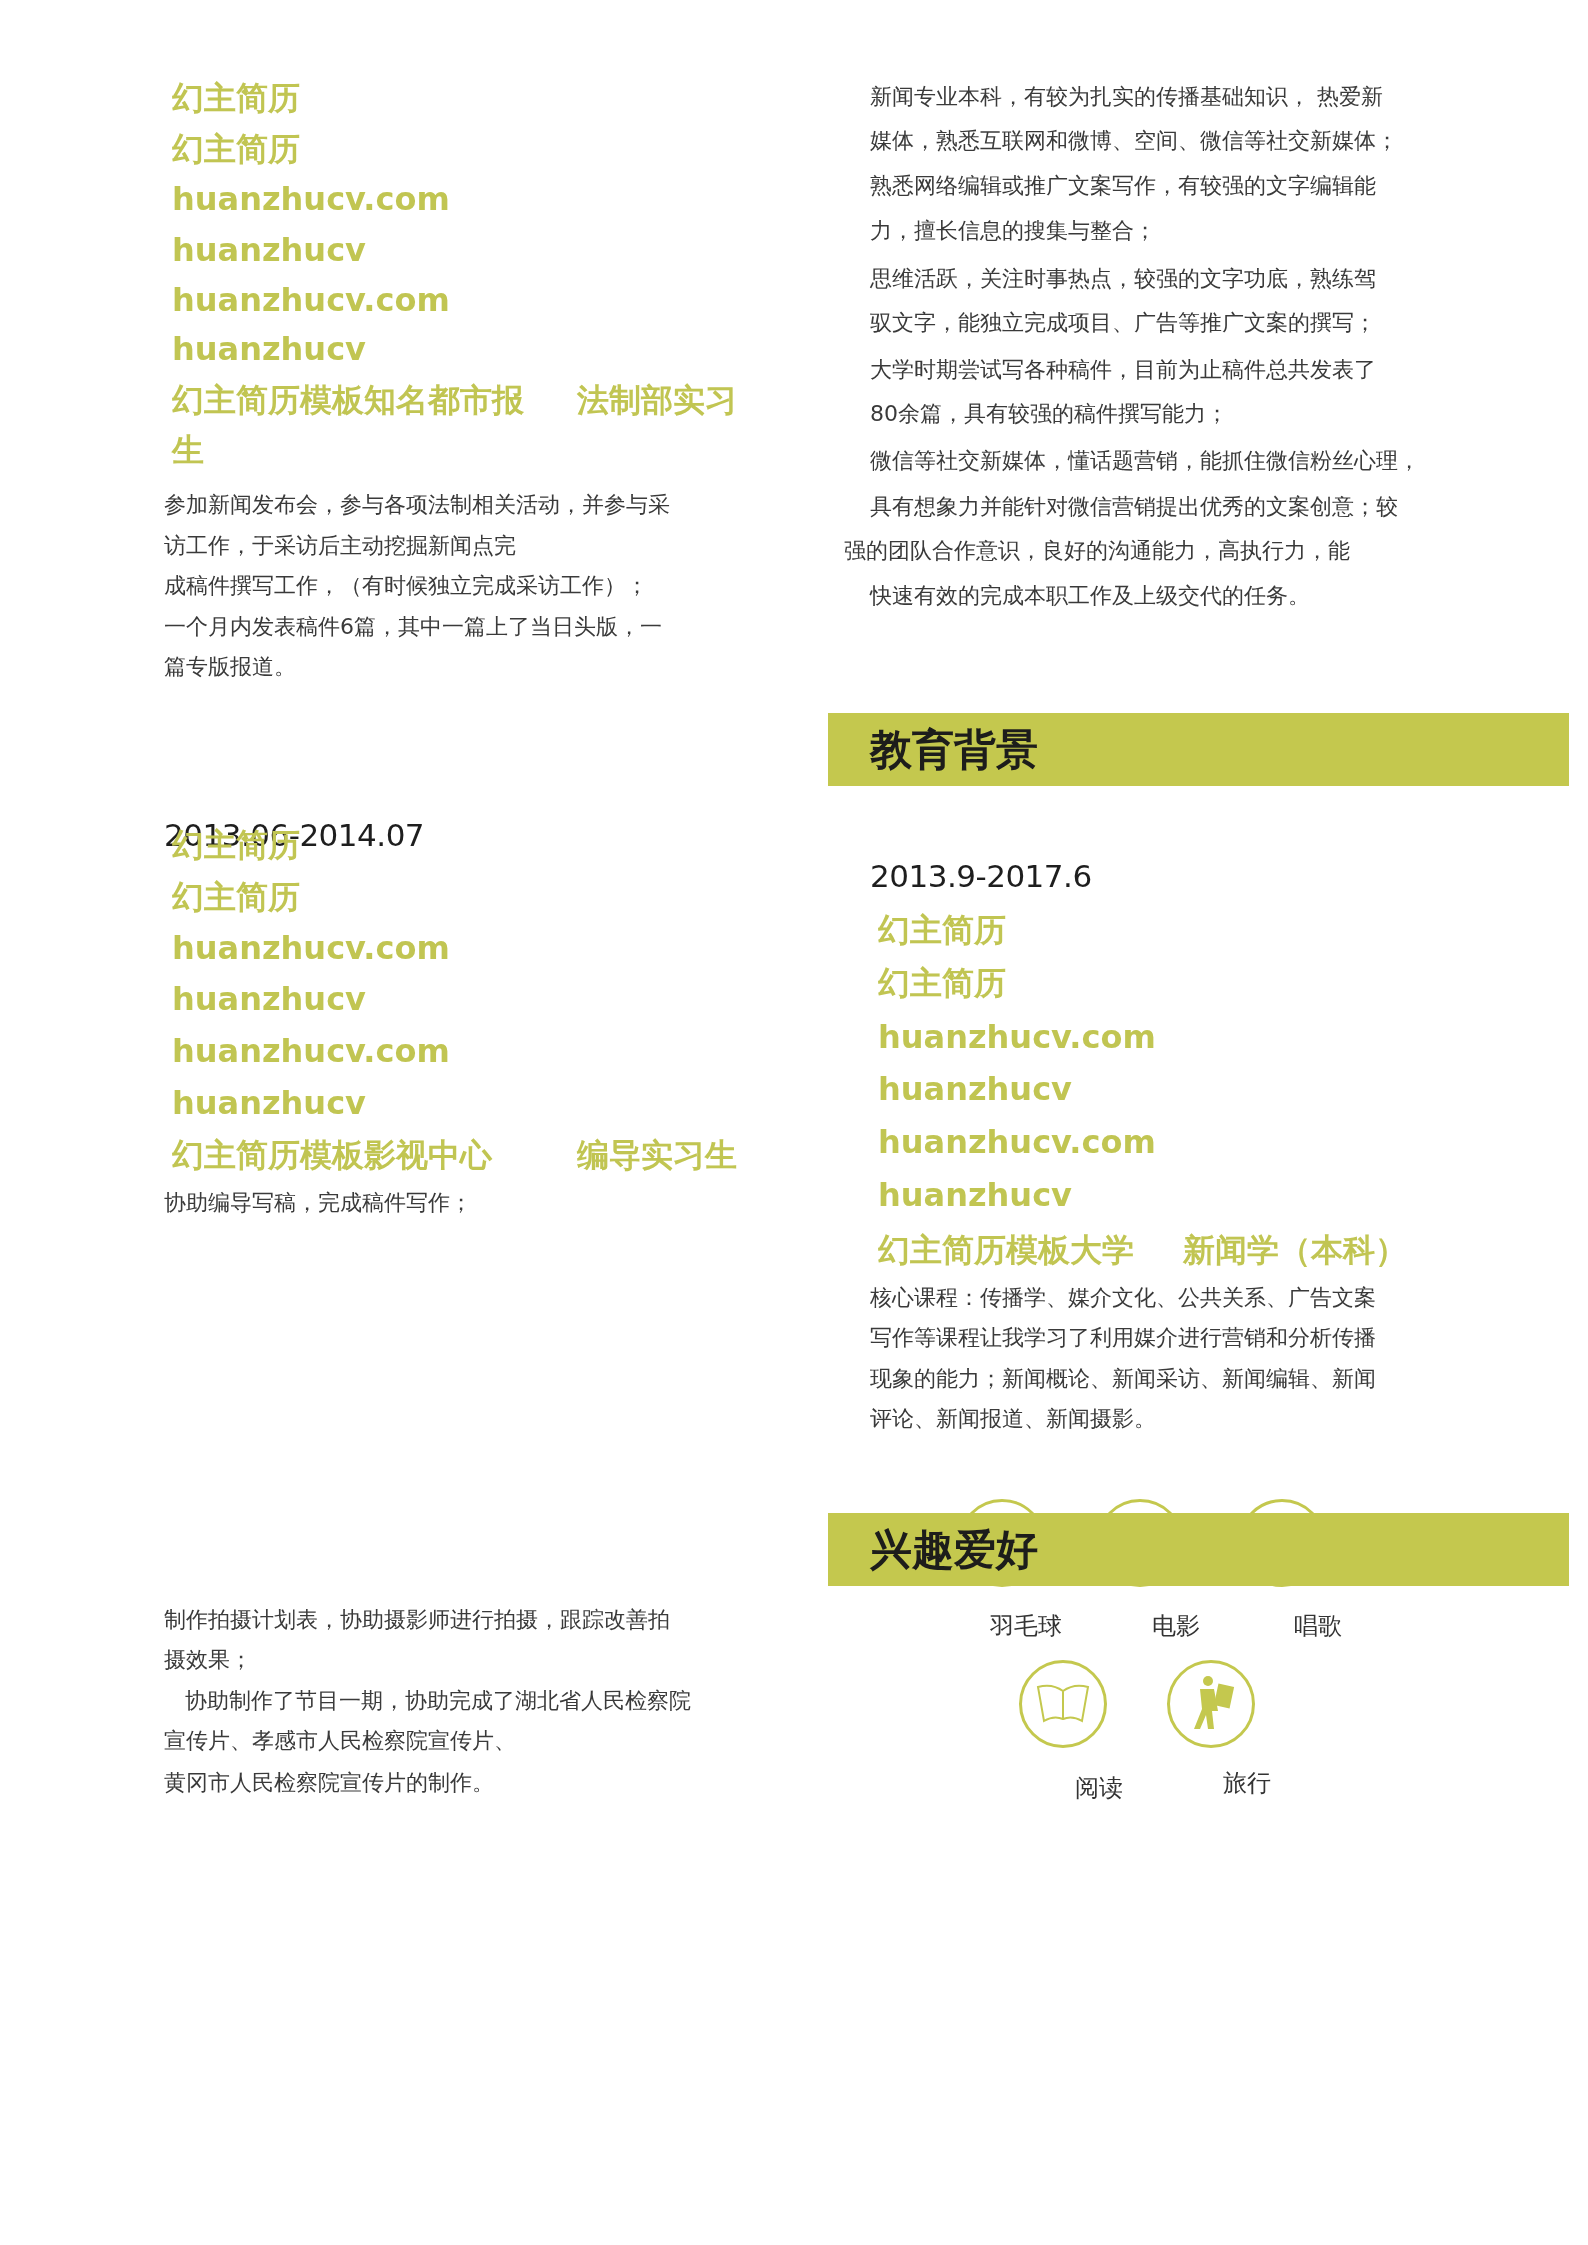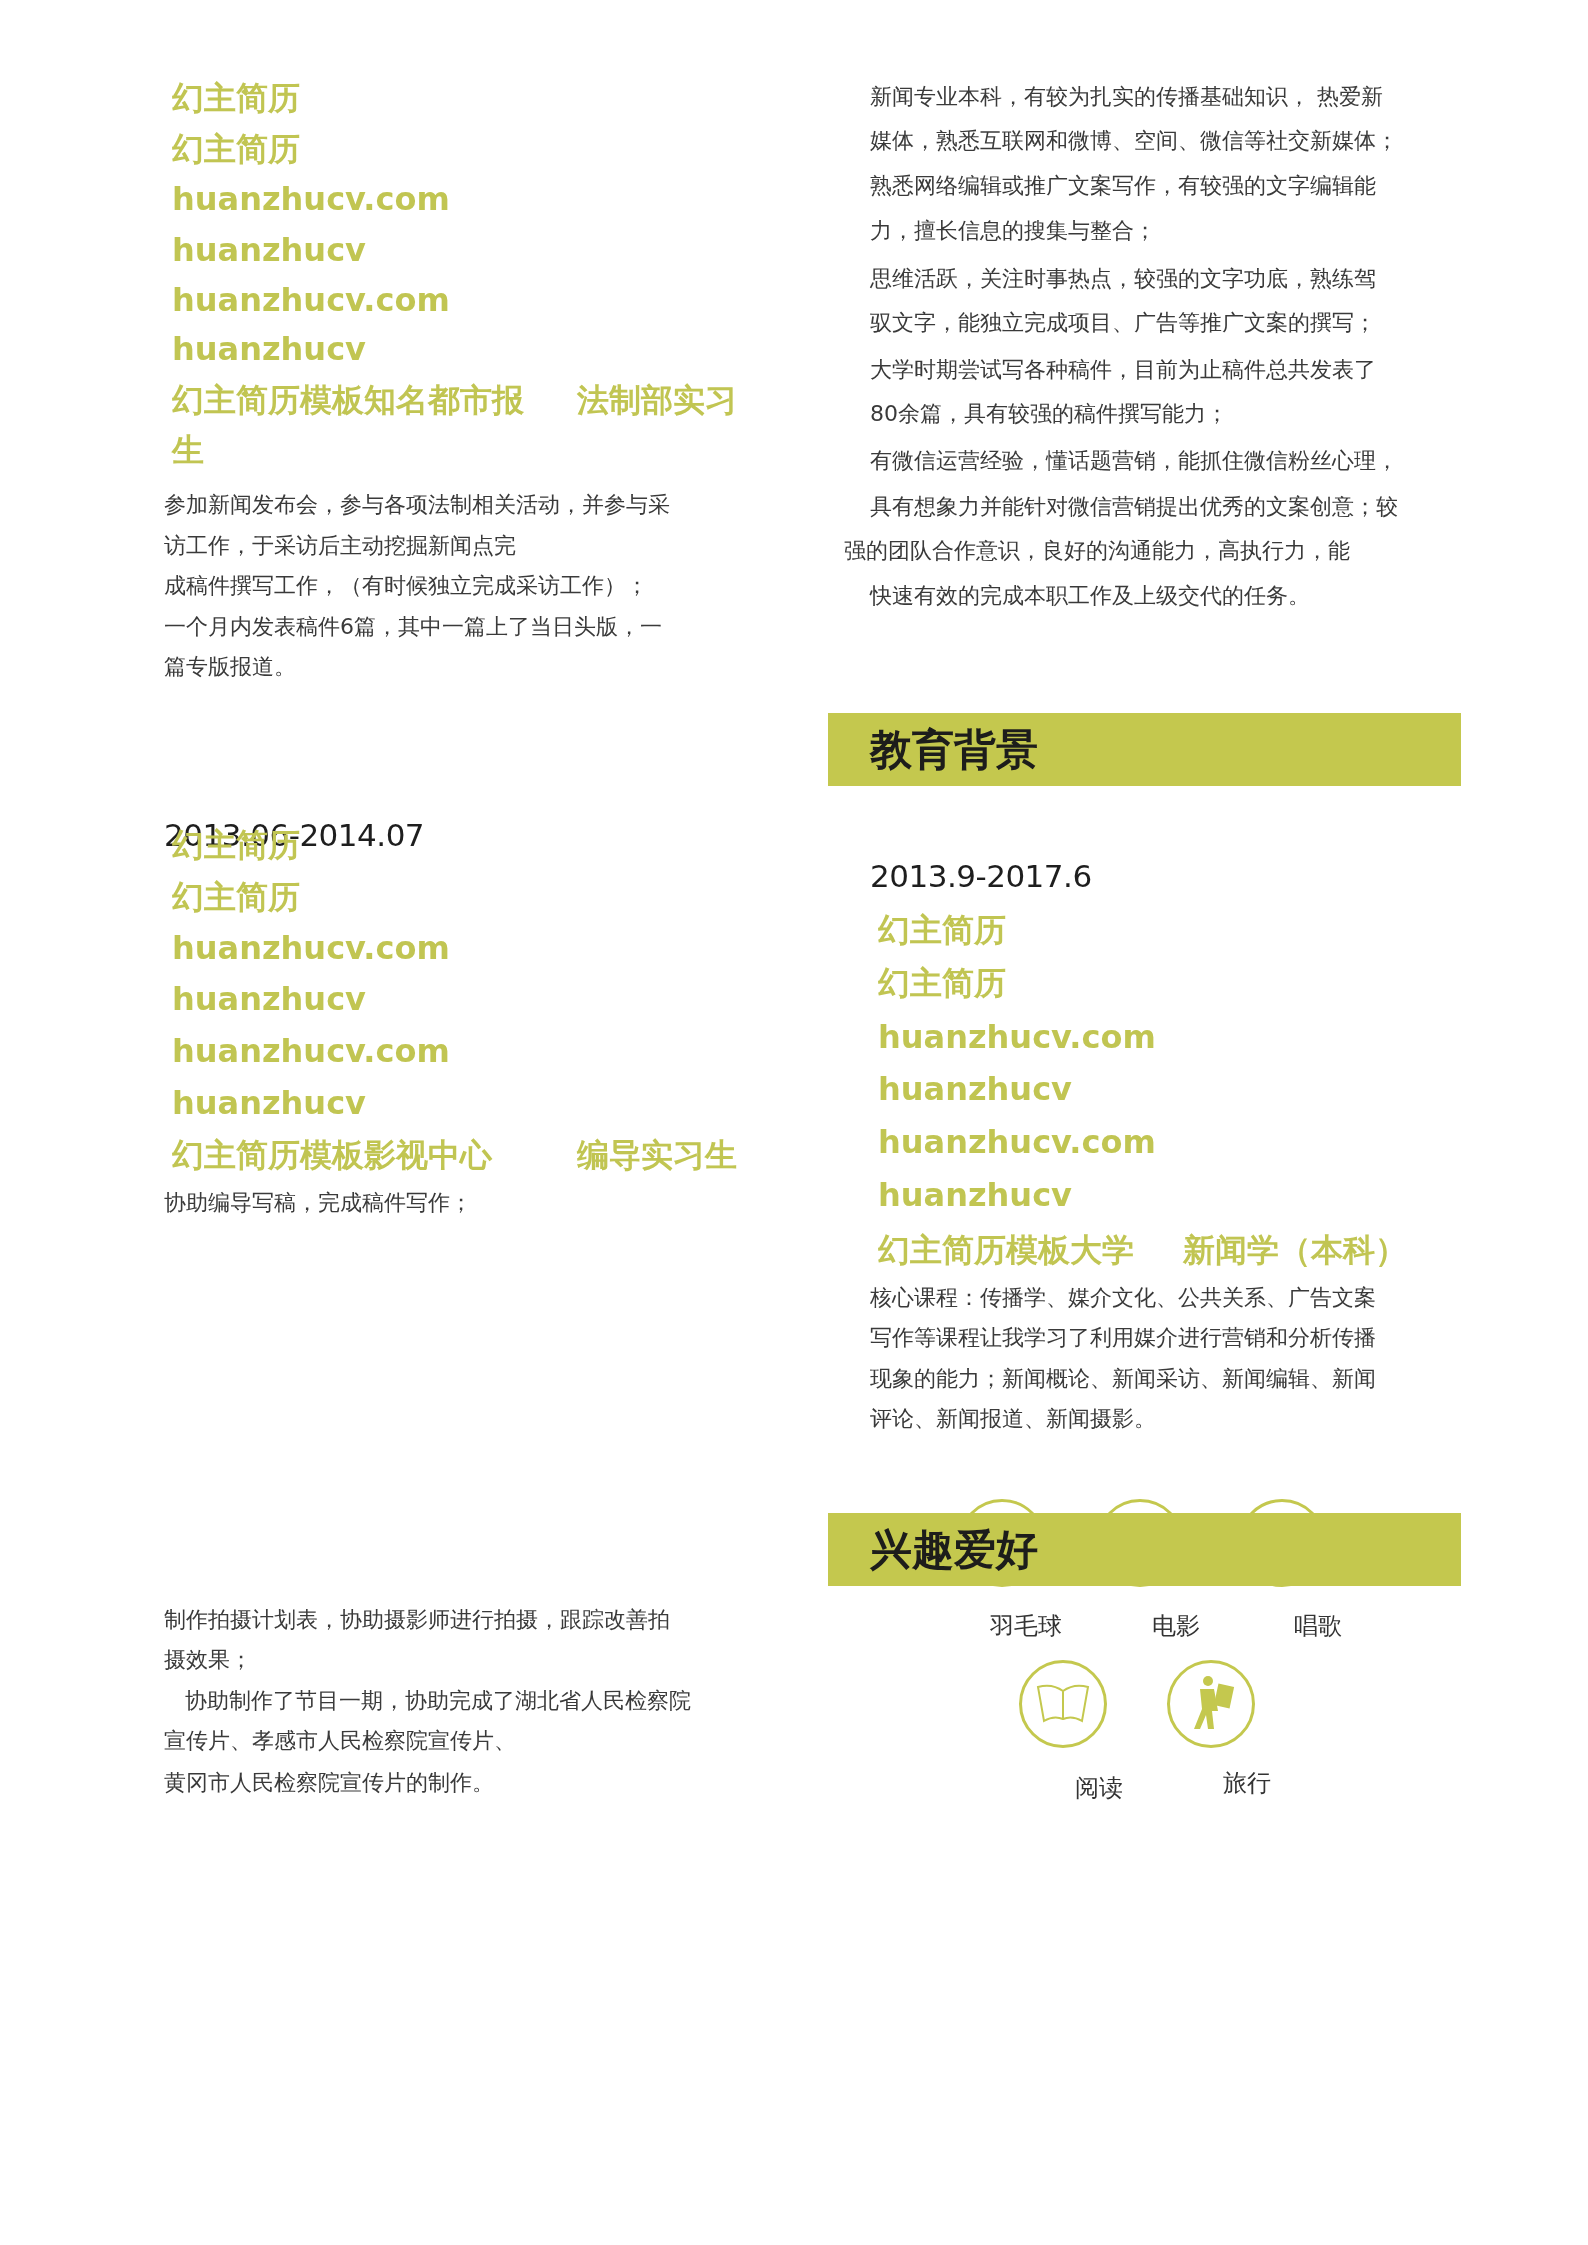--- a/index.html
+++ b/index.html
@@ -2,21 +2,21 @@
 <html><head>
 <meta charset="utf-8">
 <style>
   html, body { margin: 0; padding: 0; background: #ffffff; }
   body { width: 1588px; height: 2245px; position: relative; overflow: hidden;
          font-family: "DejaVu Sans", "Liberation Sans", sans-serif; }
   .abs { position: absolute; white-space: nowrap; }
   .g { color: #c1c552; font-weight: bold; font-size: 32px; line-height: 40px; margin-left: 8px; }
   .body-text { color: #3a3a3a; font-size: 22px; line-height: 30px; }
   .date { color: #1e1e1e; font-size: 31px; line-height: 40px; font-weight: normal; letter-spacing: -0.5px; }
-  .bar { position: absolute; left: 828px; width: 633px; height: 73px; background: #c4c84e; z-index: 3; }
+  .bar { position: absolute; left: 828px; width: 741px; height: 73px; background: #c4c84e; z-index: 3; }
   .bar-title { position: absolute; left: 42px; top: 14px; font-size: 42px; line-height: 46px; font-weight: bold; color: #1d1d1b; }
   .circle { position: absolute; width: 88px; height: 88px; border: 3px solid #c4c84e; border-radius: 50%; box-sizing: border-box; background: #fff; z-index: 2; }
   .circle svg { position: absolute; left: 8px; top: 8px; width: 66px; height: 66px; }
   .hobby-label { position: absolute; width: 120px; text-align: right; font-size: 24px; line-height: 30px; color: #333; z-index: 4; }
 </style>
 </head>
 <body>
 
 <div>
   <div class="abs g" style="left:164px;top:78px;">幻主简历</div>
@@ -57,21 +57,21 @@
 
 <div>
   <div class="abs body-text" style="left:870px;top:82px;">新闻专业本科，有较为扎实的传播基础知识， 热爱新</div>
   <div class="abs body-text" style="left:870px;top:126px;">媒体，熟悉互联网和微博、空间、微信等社交新媒体；</div>
   <div class="abs body-text" style="left:870px;top:171px;">熟悉网络编辑或推广文案写作，有较强的文字编辑能</div>
   <div class="abs body-text" style="left:870px;top:216px;">力，擅长信息的搜集与整合；</div>
   <div class="abs body-text" style="left:870px;top:264px;">思维活跃，关注时事热点，较强的文字功底，熟练驾</div>
   <div class="abs body-text" style="left:870px;top:308px;">驭文字，能独立完成项目、广告等推广文案的撰写；</div>
   <div class="abs body-text" style="left:870px;top:355px;">大学时期尝试写各种稿件，目前为止稿件总共发表了</div>
   <div class="abs body-text" style="left:870px;top:399px;text-align:center;">80余篇，具有较强的稿件撰写能力；</div>
-  <div class="abs body-text" style="left:870px;top:446px;">有微信运营经验，懂话题营销，能抓住微信粉丝心理，</div>
+  <div class="abs body-text" style="left:870px;top:446px;">微信等社交新媒体，懂话题营销，能抓住微信粉丝心理，</div>
   <div class="abs body-text" style="left:870px;top:492px;">具有想象力并能针对微信营销提出优秀的文案创意；较</div>
   <div class="abs body-text" style="left:844px;top:536px;">强的团队合作意识，良好的沟通能力，高执行力，能</div>
   <div class="abs body-text" style="left:870px;top:581px;">快速有效的完成本职工作及上级交代的任务。</div>
 </div>
 
 <div class="bar" style="top:713px;">
   <div class="bar-title">教育背景</div>
 </div>
 <div>
   <div class="abs date" style="left:870px;top:856px;">2013.9-2017.6</div>

